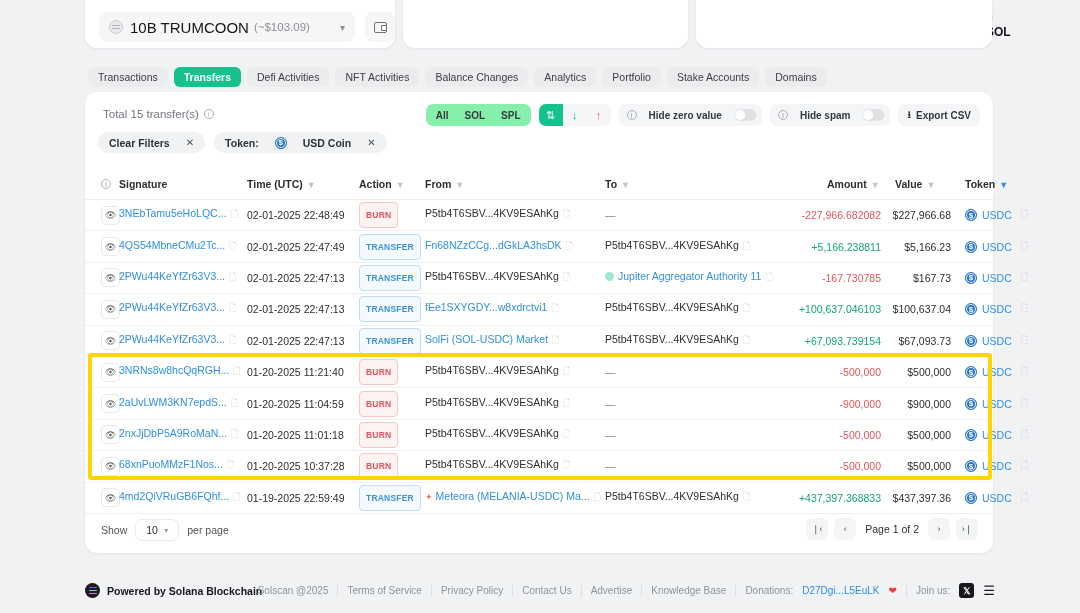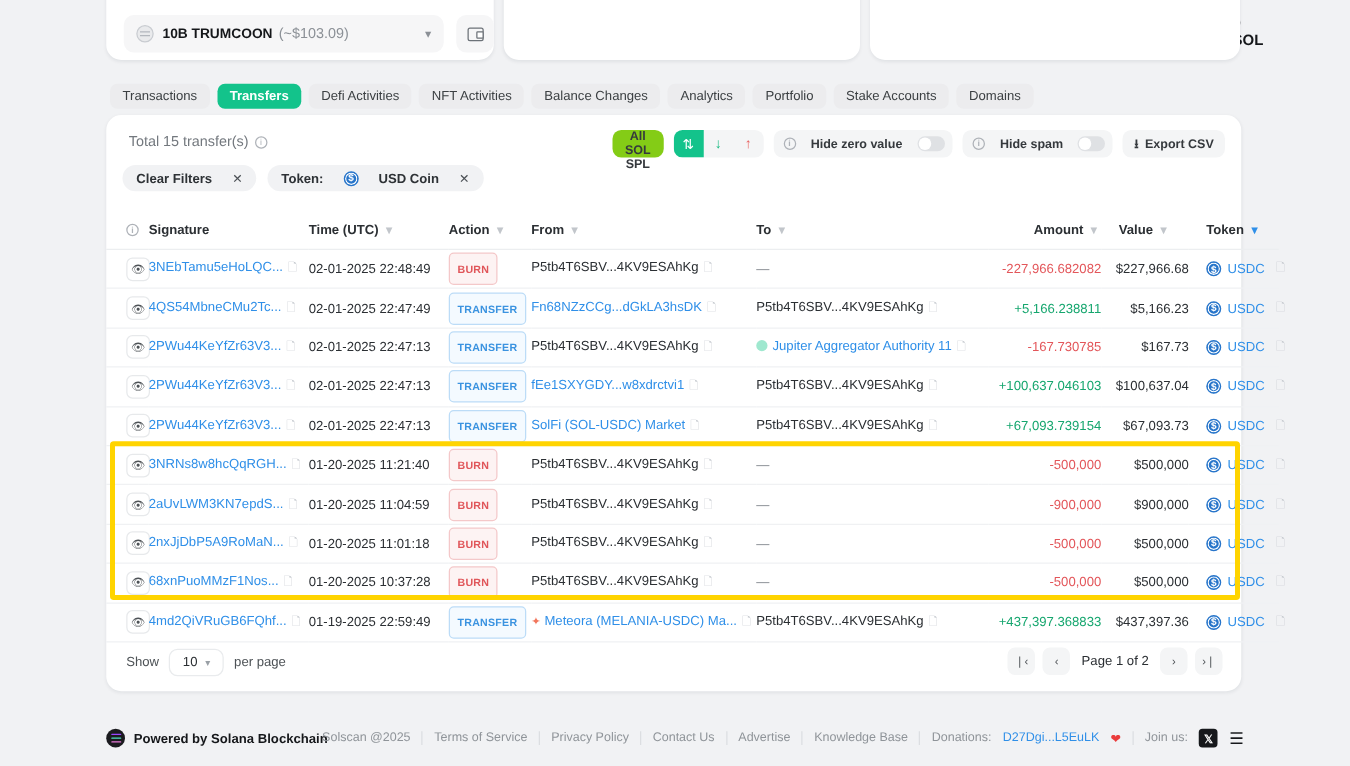--- a/index.html
+++ b/index.html
@@ -29,21 +29,21 @@
   .coin-dot {
     width: 14px; height: 14px; border-radius: 50%;
     background: #e9eaec; border: 1px solid #c9ccd1; flex: none;
     position: relative;
   }
   .coin-dot::before, .coin-dot::after {
     content: ""; position: absolute; left: 2px; right: 2px; height: 1px; background: #b3b7bd;
   }
   .coin-dot::before { top: 4px; }
   .coin-dot::after { top: 7px; }
-  .tok-name { font-size: 11px; font-weight: bold; color: #15171a; }
+  .tok-name { font-size: 15px; font-weight: normal; color: #15171a; }
   .tok-usd { font-size: 11.5px; color: #8b9096; margin-left: -2px; }
   .chev { margin-left: auto; color: #8b9096; font-size: 10px; }
 
   .wallet-btn {
     position: absolute; left: 280px; top: 72px; width: 30px; height: 30px;
     background: #f6f6f7; border-radius: 8px; display: flex; align-items: center; justify-content: center;
   }
   .wallet-ic { width: 13px; height: 11px; border: 1.4px solid #6c7278; border-radius: 2px; position: relative; }
   .wallet-ic::after { content:""; position:absolute; right:-1px; top:2px; width:4px; height:4px; border:1.4px solid #6c7278; border-radius:1px; background:#fff;}
 
@@ -76,21 +76,21 @@
   .chip .x { color: #4b5055; font-size: 10px; font-weight: normal; }
   .usdc-ic {
     width: 12px; height: 12px; border-radius: 50%; background: #2775ca;
     display: flex; align-items: center; justify-content: center;
     color: #fff; font-size: 8px; font-weight: bold; flex: none;
     border: 1.5px solid #2775ca; box-shadow: inset 0 0 0 1px #fff;
   }
 
   
   .toolbar { position: absolute; right: 13px; top: 12px; display: flex; align-items: center; gap: 8px; }
-  .seg { height: 22px; background: #84cc16; border-radius: 7px; display: flex; align-items: center; padding: 0 2px; flex-direction: column; }
+  .seg { height: 22px; background: #86efac; border-radius: 7px; display: flex; align-items: center; padding: 0 2px; }
   .seg .it { padding: 0 8px; height: 18px; display: flex; align-items: center; font-size: 10px; font-weight: bold; color: #35393d; border-radius: 5px; }
   .seg2 { height: 22px; background: #f4f5f6; border-radius: 7px; display: flex; align-items: center; overflow: hidden; }
   .seg2 .it { width: 24px; height: 22px; display: flex; align-items: center; justify-content: center; font-size: 11px; }
   .seg2 .it.on { background: #13c38b; color: #fff; }
   .seg2 .dn { color: #14b97f; }
   .seg2 .up { color: #e8605e; }
   .togglebox { height: 22px; background: #f4f5f6; border-radius: 7px; display: flex; align-items: center; gap: 12px; padding: 0 6px 0 8px; font-size: 10px; font-weight: bold; color: #35393d; }
   .swt { width: 22px; height: 12px; border-radius: 6px; background: #dfe1e4; position: relative; }
   .swt::after { content: ""; position: absolute; left: 1px; top: 1px; width: 10px; height: 10px; border-radius: 50%; background: #fff; }
   .csvbtn { height: 22px; background: #f4f5f6; border-radius: 7px; display: flex; align-items: center; gap: 5px; padding: 0 9px; font-size: 10px; font-weight: bold; color: #35393d; }

